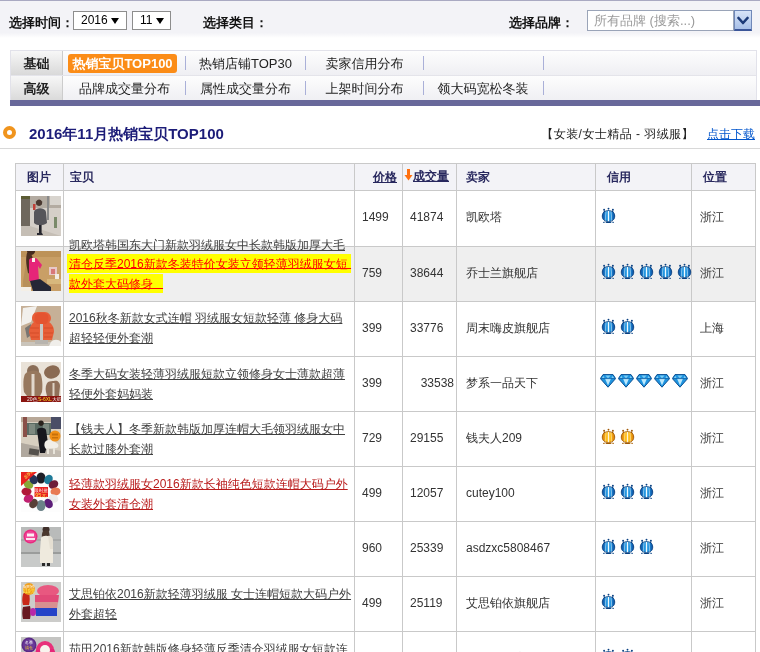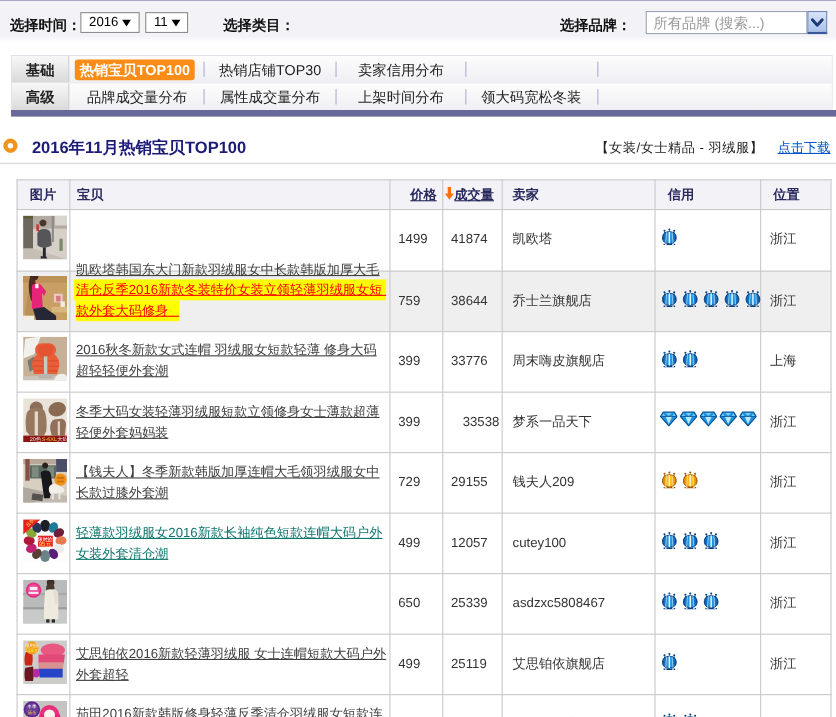--- a/index.html
+++ b/index.html
@@ -114,21 +114,21 @@
 <div style="position:absolute; left:62.5px; top:163px; width:1px; height:489px; background:#c9c9c9;"></div>
 <div style="position:absolute; left:354px; top:163px; width:1px; height:489px; background:#c9c9c9;"></div>
 <div style="position:absolute; left:402px; top:163px; width:1px; height:489px; background:#c9c9c9;"></div>
 <div style="position:absolute; left:456px; top:163px; width:1px; height:489px; background:#c9c9c9;"></div>
 <div style="position:absolute; left:595px; top:163px; width:1px; height:489px; background:#c9c9c9;"></div>
 <div style="position:absolute; left:691px; top:163px; width:1px; height:489px; background:#c9c9c9;"></div>
 <div style="position:absolute; left:755px; top:163px; width:1px; height:489px; background:#c9c9c9;"></div>
 <div style="position:absolute; top:164px; left:16px; width:46px; height:26px; line-height:27px; font-size:12px; font-weight:bold; color:#28285e;text-align:center;">图片</div>
 <div style="position:absolute; top:164px; left:70px; width:100px; height:26px; line-height:27px; font-size:12px; font-weight:bold; color:#28285e;">宝贝</div>
 <div style="position:absolute; top:164px; left:363px; width:34px; height:26px; line-height:27px; font-size:12px; font-weight:bold; color:#28285e;text-align:right; text-decoration:underline;">价格</div>
-<div style="position:absolute; top:164px; left:404px; width:52px; height:26px; line-height:27px; font-size:12px; font-weight:bold; color:#28285e;"><svg width="9" height="12" viewBox="0 0 9 12" style="vertical-align:-1px;">
+<div style="position:absolute; top:164px; left:404px; width:52px; height:26px; line-height:27px; font-size:12px; font-weight:bold; color:#28285e;font-family:Liberation Mono, monospace;"><svg width="9" height="12" viewBox="0 0 9 12" style="vertical-align:-1px;">
         <rect x="3" y="0" width="3" height="6.5" fill="#ff7010"></rect>
         <path d="M0.5 6 L8.5 6 L4.5 11.5 Z" fill="#ff7010"></path>
       </svg><span style="text-decoration:underline;">成交量</span></div>
 <div style="position:absolute; top:164px; left:466px; width:60px; height:26px; line-height:27px; font-size:12px; font-weight:bold; color:#28285e;">卖家</div>
 <div style="position:absolute; top:164px; left:607px; width:60px; height:26px; line-height:27px; font-size:12px; font-weight:bold; color:#28285e;">信用</div>
 <div style="position:absolute; top:164px; left:703px; width:60px; height:26px; line-height:27px; font-size:12px; font-weight:bold; color:#28285e;">位置</div>
 <div style="position:absolute; left:21px; top:195.5px; width:40px; height:40px; overflow:hidden;"><svg width="40" height="40" viewBox="0 0 40 40">
         <rect width="40" height="40" fill="#cfc9c3"></rect>
 <rect x="0" y="0" width="40" height="12" fill="#b3aba1"></rect>
 <rect x="29" y="0" width="11" height="9" fill="#d8d4ce"></rect>
@@ -583,21 +583,21 @@
 <ellipse cx="5.5" cy="19.5" rx="4" ry="5" fill="#b01838" transform="rotate(90 5.5 19.5)"></ellipse>
 <ellipse cx="7.5" cy="12.5" rx="4" ry="5" fill="#88a838" transform="rotate(120 7.5 12.5)"></ellipse>
 <ellipse cx="12.5" cy="7.5" rx="4" ry="5" fill="#283458" transform="rotate(150 12.5 7.5)"></ellipse>
 <path d="M0 0 L16 0 L0 14 Z" fill="#e82020"></path>
 <text x="3" y="6" font-size="4" fill="#ffe84d" transform="rotate(-42 5 5)" font-family="Liberation Sans">反季热卖</text>
 <rect x="13.5" y="15" width="13.5" height="10" fill="#e82020"></rect>
 <text x="20" y="19.5" font-size="4.5" fill="#fff" text-anchor="middle" font-family="Liberation Sans">限时抢</text>
 <text x="20" y="24.5" font-size="5.5" fill="#ffe84d" text-anchor="middle" font-family="Liberation Sans">95元</text>
       </svg></div>
 <div style="position:absolute; left:69px; top:466px; width:292px; height:55px; display:table;">
-      <span style="display:table-cell; vertical-align:middle;"><span style="font-size:12px; line-height:19px; text-decoration:underline; color:#0f766e;">轻薄款羽绒服女2016新款长袖纯色短款连帽大码户外<br>女装外套清仓潮</span></span>
+      <span style="display:table-cell; vertical-align:middle;"><span style="font-size:12px; line-height:19px; text-decoration:underline; color:#b91c1c;">轻薄款羽绒服女2016新款长袖纯色短款连帽大码户外<br>女装外套清仓潮</span></span>
     </div>
 <div style="position:absolute; left:362px; top:466px; width:36px; height:55px; line-height:55px; font-size:12px; color:#333; text-align:left; white-space:nowrap; overflow:hidden;">499</div>
 <div style="position:absolute; left:410px; top:466px; width:44px; height:55px; line-height:55px; font-size:12px; color:#333; text-align:left; white-space:nowrap; overflow:hidden;">12057</div>
 <div style="position:absolute; left:466px; top:466px; width:126px; height:55px; line-height:55px; font-size:12px; color:#333; text-align:left; white-space:nowrap; overflow:hidden;">cutey100</div>
 <div style="position:absolute; left:700px; top:466px; width:52px; height:55px; line-height:55px; font-size:12px; color:#333; text-align:left; white-space:nowrap; overflow:hidden;">浙江</div>
 <div style="position:absolute; left:600px; top:483px; width:94px; height:16px; display:flex; gap:2px;">
       <svg width="17" height="16" viewBox="0 0 17 16" style="vertical-align:top;">
         <defs>
           <linearGradient id="bc16" x1="0" y1="0" x2="1" y2="0">
             <stop offset="0" stop-color="#0a4c9e"></stop>
@@ -691,21 +691,21 @@
 <path d="M22 4 C20 8 21 12 22 14 L28 14 C29 10 29 6 27 3 Z" fill="#4a382e"></path>
 <path d="M20 11 C21 8 29 8 30 11 L32 20 L32 36 L19 36 L19 24 Z" fill="#efeade"></path>
 <path d="M27 9 C29 8 32 10 32 13 L32 22 L29 22 Z" fill="#e5dfd2"></path>
 <rect x="21" y="36" width="3" height="3" fill="#2a2a2a"></rect>
 <rect x="26" y="36" width="3" height="3" fill="#2a2a2a"></rect>
 <circle cx="9.5" cy="9.5" r="7" fill="#e82a80"></circle>
 <circle cx="9.5" cy="9.5" r="5.5" fill="#f04898"></circle>
 <rect x="6" y="6.5" width="7" height="3" fill="#fff" opacity="0.9"></rect>
 <rect x="5" y="11" width="9" height="2" fill="#fff" opacity="0.85"></rect>
       </svg></div>
-<div style="position:absolute; left:362px; top:521px; width:36px; height:55px; line-height:55px; font-size:12px; color:#333; text-align:left; white-space:nowrap; overflow:hidden;">650</div>
+<div style="position:absolute; left:362px; top:521px; width:36px; height:55px; line-height:55px; font-size:12px; color:#333; text-align:left; white-space:nowrap; overflow:hidden;">960</div>
 <div style="position:absolute; left:410px; top:521px; width:44px; height:55px; line-height:55px; font-size:12px; color:#333; text-align:left; white-space:nowrap; overflow:hidden;">25339</div>
 <div style="position:absolute; left:466px; top:521px; width:126px; height:55px; line-height:55px; font-size:12px; color:#333; text-align:left; white-space:nowrap; overflow:hidden;">asdzxc5808467</div>
 <div style="position:absolute; left:700px; top:521px; width:52px; height:55px; line-height:55px; font-size:12px; color:#333; text-align:left; white-space:nowrap; overflow:hidden;">浙江</div>
 <div style="position:absolute; left:600px; top:538px; width:94px; height:16px; display:flex; gap:2px;">
       <svg width="17" height="16" viewBox="0 0 17 16" style="vertical-align:top;">
         <defs>
           <linearGradient id="bc19" x1="0" y1="0" x2="1" y2="0">
             <stop offset="0" stop-color="#0a4c9e"></stop>
             <stop offset="0.32" stop-color="#2496e0"></stop>
             <stop offset="0.68" stop-color="#2496e0"></stop>

